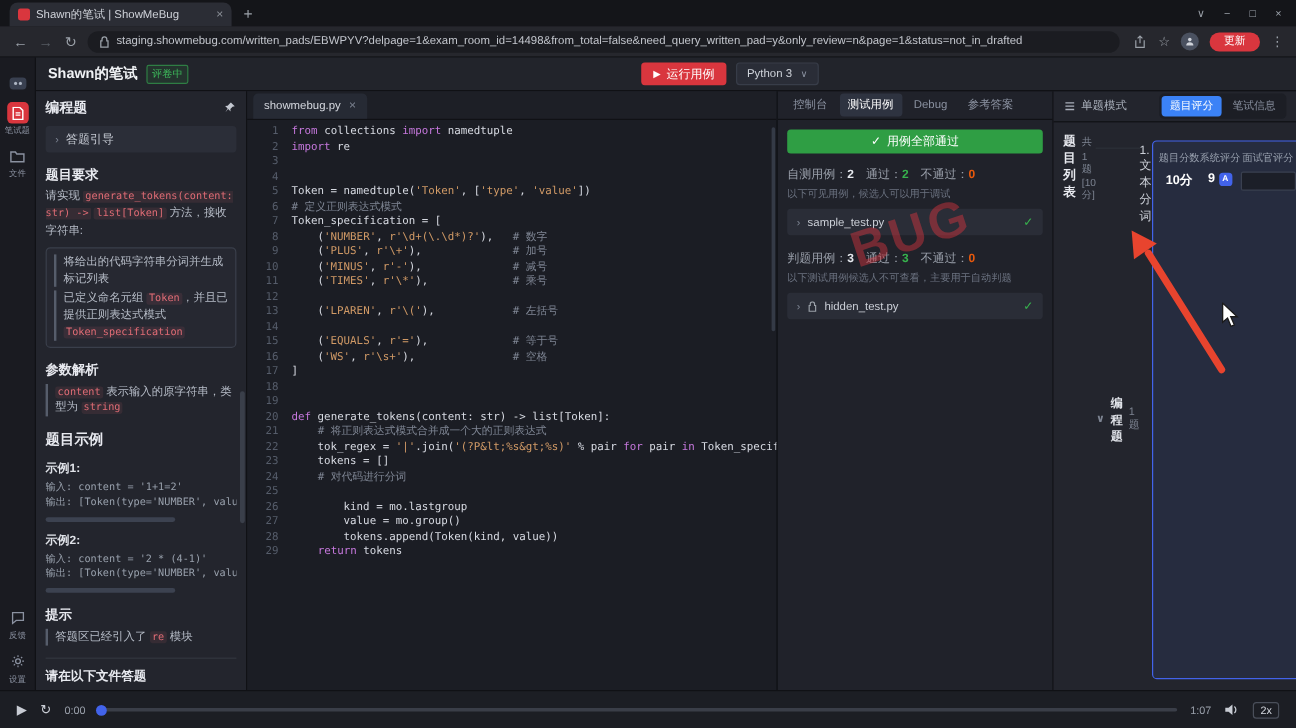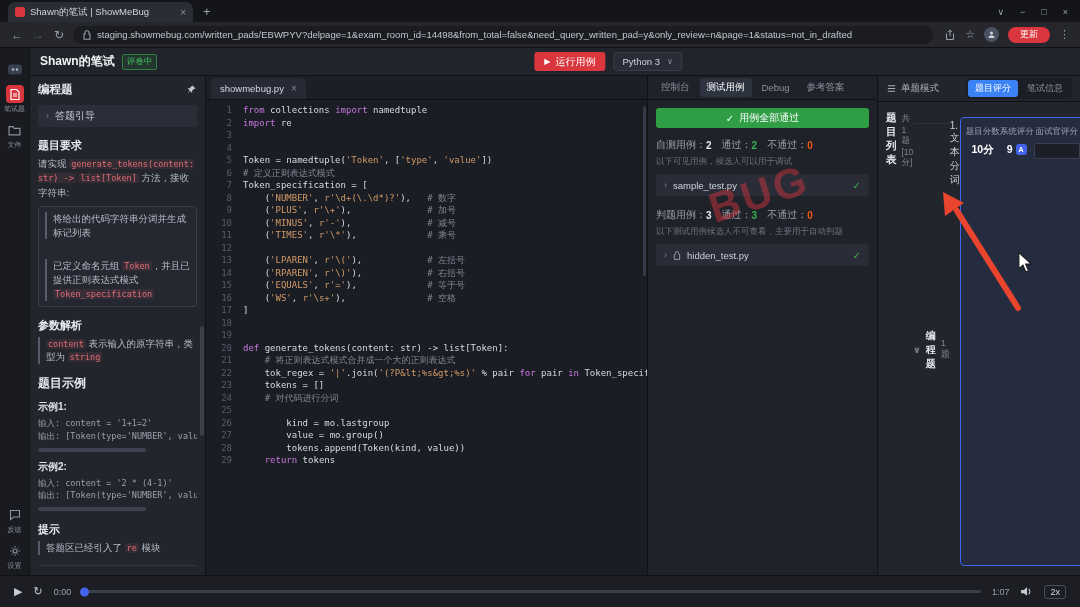--- a/index.html
+++ b/index.html
@@ -48,21 +48,21 @@
   .panels{flex:1;display:flex;min-height:0}
   .qpanel{width:176px;background:#23252d;border-right:1px solid #101115;padding:6px 8px;position:relative;overflow:hidden;flex:none}
   .qp-head{display:flex;align-items:center}
   .qp-title{font-size:11.5px;font-weight:bold;color:#e8eaf0}
   .pin{margin-left:auto}
   .guide-card{margin-top:8px;height:22px;background:#2b2e38;border-radius:3px;display:flex;align-items:center;gap:6px;padding:0 8px;color:#c3c7d0;font-size:10px}
   .chev{color:#7d8492;font-size:9px}
   .sec-title{margin:11px 0 4px;font-size:11px;font-weight:bold;color:#e8eaf0}
   .sec-title.big{font-size:12px}
   .intro{font-size:9.5px;color:#b7bdc8;line-height:1.5}
-  .req-card{margin-top:6px;border:1px solid #3a3f4b;border-radius:4px;padding:5px 6px;display:flex;flex-direction:column;gap:20px;background:#262831}
+  .req-card{margin-top:6px;border:1px solid #3a3f4b;border-radius:4px;padding:5px 6px;display:flex;flex-direction:column;gap:3px;background:#262831}
   .req-item{border-left:2px solid #565d6b;padding-left:6px;font-size:9.5px;color:#b7bdc8;line-height:1.45}
   .chip{font-family:"DejaVu Sans Mono",monospace;font-size:8.5px;color:#e06c75;background:rgba(224,108,117,.1);border-radius:2px;padding:0 2px}
   .ex-label{font-size:10px;font-weight:bold;color:#dfe2e8;margin:8px 0 3px}
   .ex-line{font-family:"DejaVu Sans Mono",monospace;font-size:8.5px;color:#98a0ac;line-height:1.5;white-space:nowrap;overflow:hidden}
   .hscroll{height:4px;width:68%;background:#3c4250;border-radius:2px;margin:5px 0 2px}
   .divider{border-top:1px solid #32363f;margin:10px 0 8px}
   .answer-title{font-size:10.5px;font-weight:bold;color:#e8eaf0;margin:2px 0 7px}
   .vthumb{position:absolute;right:1px;top:250px;width:4px;height:110px;background:#3a3f4a;border-radius:2px}
 
   .editor{flex:1;display:flex;flex-direction:column;background:#1b1d24;min-width:0;border-right:1px solid #101115;position:relative}
@@ -304,21 +304,21 @@
               <div class="cl"><span class="ln">4</span><span class="lc">&nbsp;</span></div>
               <div class="cl"><span class="ln">5</span><span class="lc">Token = namedtuple(<span class="s">'Token'</span>, [<span class="s">'type'</span>, <span class="s">'value'</span>])</span></div>
               <div class="cl"><span class="ln">6</span><span class="lc"><span class="c"># 定义正则表达式模式</span></span></div>
               <div class="cl"><span class="ln">7</span><span class="lc">Token_specification = [</span></div>
               <div class="cl"><span class="ln">8</span><span class="lc">    (<span class="s">'NUMBER'</span>, <span class="s">r'\d+(\.\d*)?'</span>),   <span class="c"># 数字</span></span></div>
               <div class="cl"><span class="ln">9</span><span class="lc">    (<span class="s">'PLUS'</span>, <span class="s">r'\+'</span>),              <span class="c"># 加号</span></span></div>
               <div class="cl"><span class="ln">10</span><span class="lc">    (<span class="s">'MINUS'</span>, <span class="s">r'-'</span>),              <span class="c"># 减号</span></span></div>
               <div class="cl"><span class="ln">11</span><span class="lc">    (<span class="s">'TIMES'</span>, <span class="s">r'\*'</span>),             <span class="c"># 乘号</span></span></div>
               <div class="cl"><span class="ln">12</span></div>
               <div class="cl"><span class="ln">13</span><span class="lc">    (<span class="s">'LPAREN'</span>, <span class="s">r'\('</span>),            <span class="c"># 左括号</span></span></div>
-              <div class="cl"><span class="ln">14</span><span class="lc">    (<span class="s">'RPAREN'</span>, <span class="s">r'\)'</span>),            <span class="c"># 右括号</span></span></div>
+              <div class="cl"><span class="ln">14</span></div>
               <div class="cl"><span class="ln">15</span><span class="lc">    (<span class="s">'EQUALS'</span>, <span class="s">r'='</span>),             <span class="c"># 等于号</span></span></div>
               <div class="cl"><span class="ln">16</span><span class="lc">    (<span class="s">'WS'</span>, <span class="s">r'\s+'</span>),               <span class="c"># 空格</span></span></div>
               <div class="cl"><span class="ln">17</span><span class="lc">]</span></div>
               <div class="cl"><span class="ln">18</span><span class="lc">&nbsp;</span></div>
               <div class="cl"><span class="ln">19</span><span class="lc">&nbsp;</span></div>
               <div class="cl"><span class="ln">20</span><span class="lc"><span class="k">def</span> generate_tokens(content: str) -&gt; list[Token]:</span></div>
               <div class="cl"><span class="ln">21</span><span class="lc">    <span class="c"># 将正则表达式模式合并成一个大的正则表达式</span></span></div>
               <div class="cl"><span class="ln">22</span><span class="lc">    tok_regex = <span class="s">'|'</span>.join(<span class="s">'(?P&amp;lt;%s&amp;gt;%s)'</span> % pair <span class="k">for</span> pair <span class="k">in</span> Token_specification)</span></div>
               <div class="cl"><span class="ln">23</span><span class="lc">    tokens = []</span></div>
               <div class="cl"><span class="ln">24</span><span class="lc">    <span class="c"># 对代码进行分词</span></span></div>

